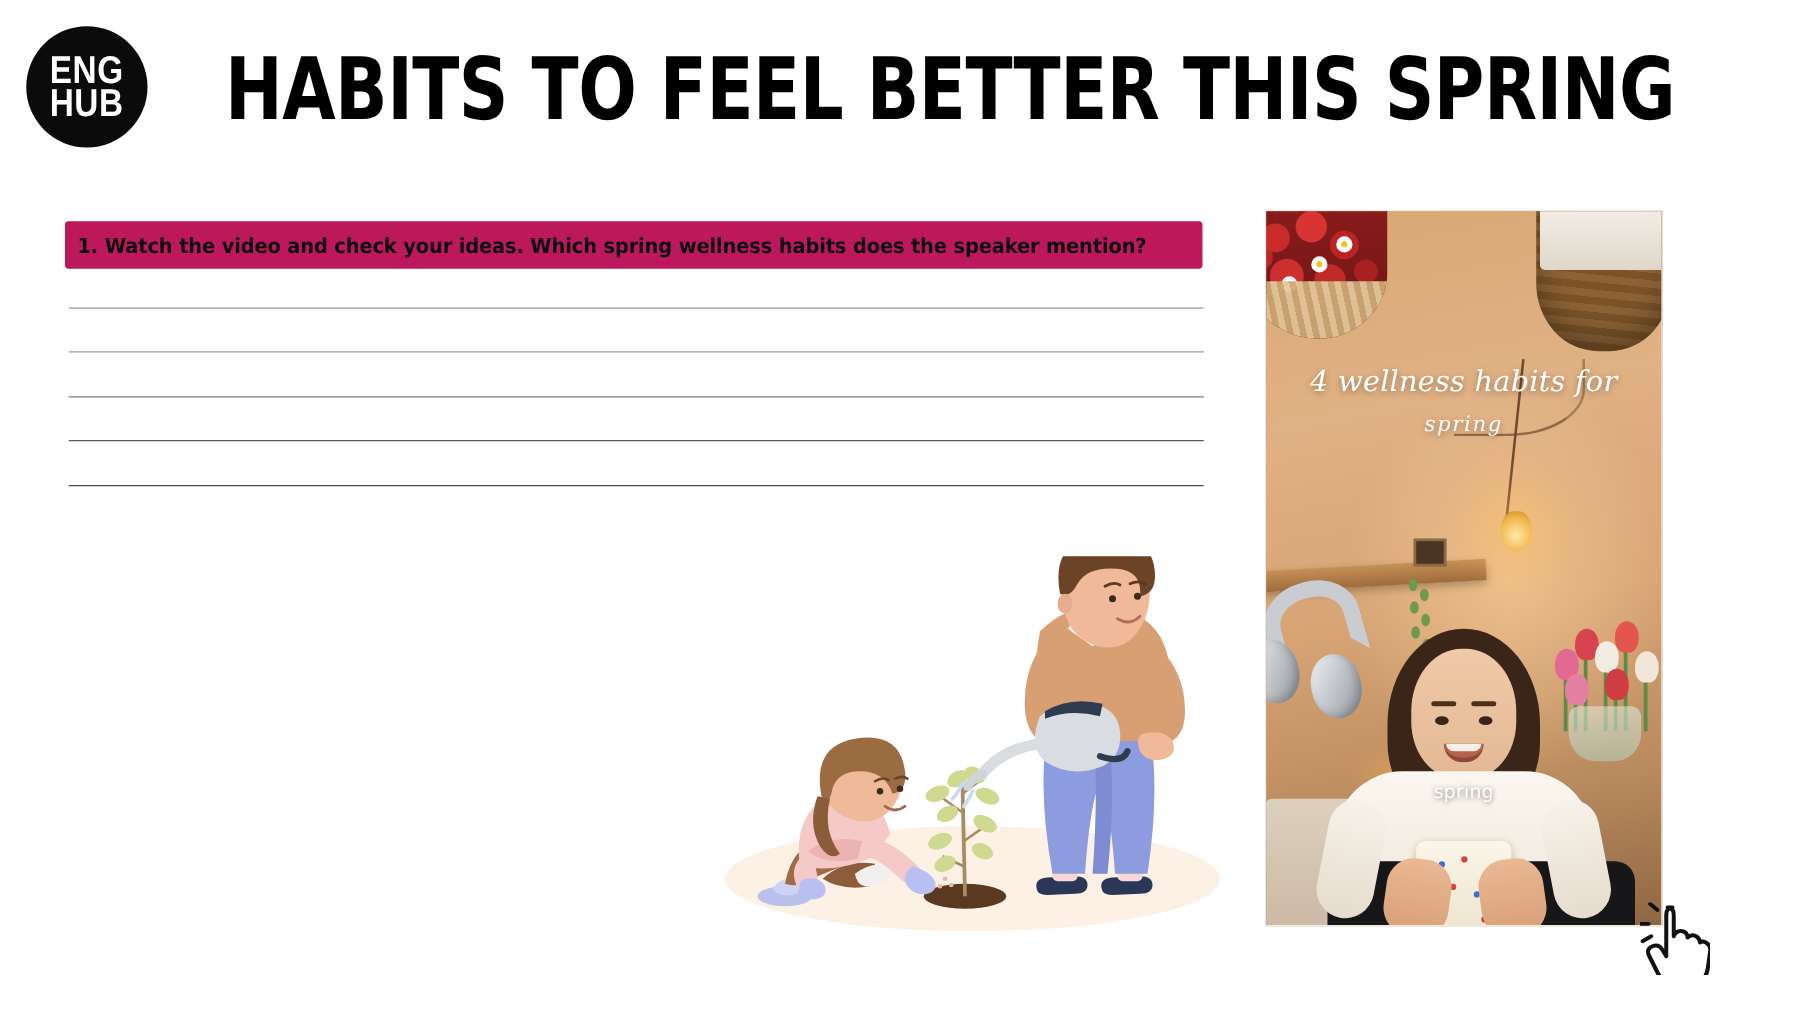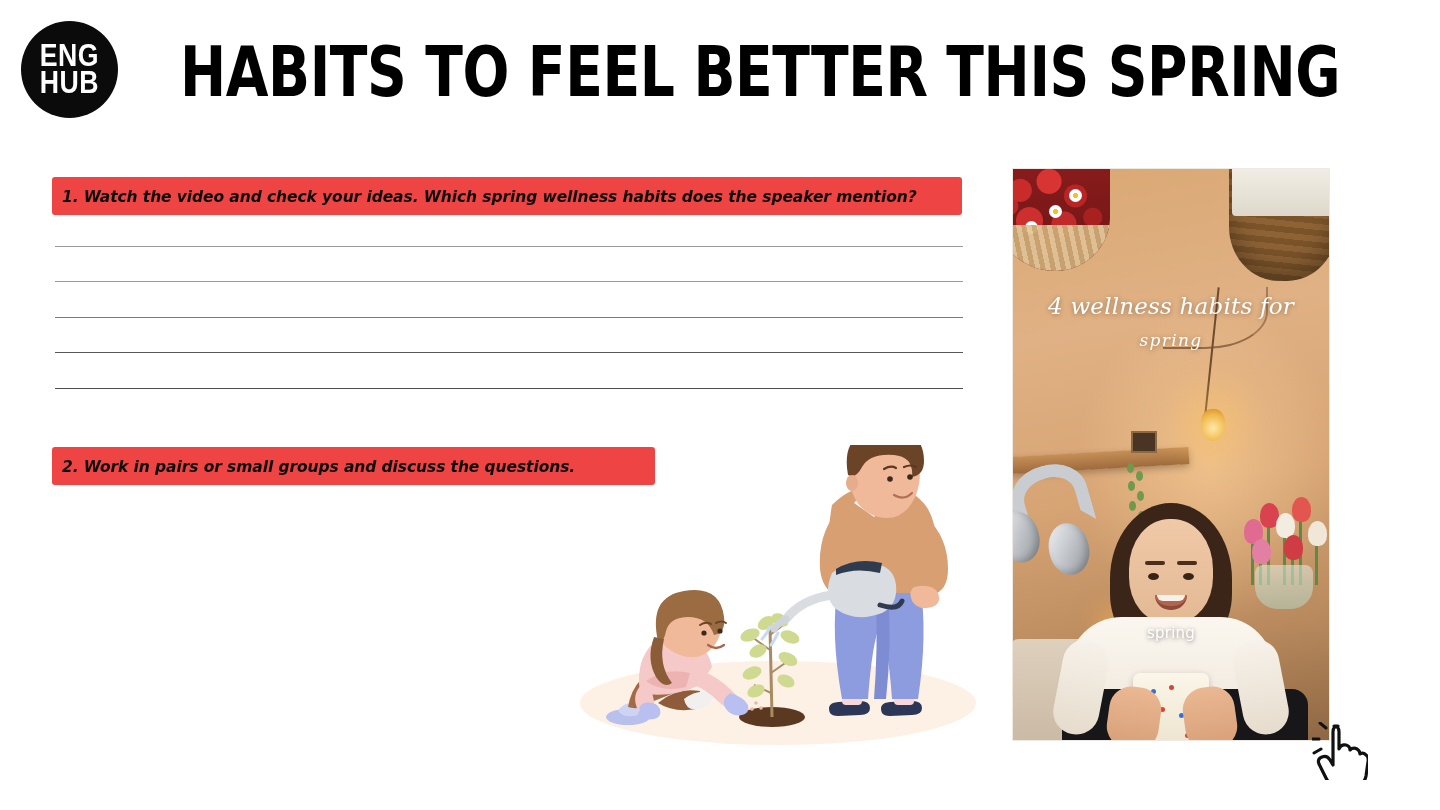--- a/index.html
+++ b/index.html
@@ -62,26 +62,25 @@
     line-height: 1;
     letter-spacing: -0.5px;
     transform: scaleX(0.80);
     transform-origin: center center;
     white-space: nowrap;
   }
 
   
   .band {
     position: absolute;
-    background: #ef4444;
+    background: #be185d;
     border-radius: 3px;
     display: flex;
     align-items: center;
     padding-left: 10px;
-    font-style: italic;
   }
   .band-text {
     color: #0d0d0d;
     font-family: "DejaVu Sans", sans-serif;
     font-weight: bold;
     font-size: 16.5px;
     letter-spacing: -0.1px;
     transform: scaleX(0.94);
     transform-origin: left center;
     white-space: nowrap;
@@ -399,23 +398,20 @@
   </div>
 
   <div class="rules">
     <div class="rule r1"></div>
     <div class="rule r2"></div>
     <div class="rule r3"></div>
     <div class="rule r4"></div>
     <div class="rule r5"></div>
   </div>
 
-  <div class="band" id="band2">
-    <span class="band-text">2. Work in pairs or small groups and discuss the questions.</span>
-  </div>
 
 
   <div class="illustration">
     <svg viewBox="0 0 410 300" xmlns="http://www.w3.org/2000/svg">
 
       <ellipse cx="198" cy="258" rx="198" ry="42" fill="#fdf1e6"></ellipse>
 
       <ellipse cx="192" cy="272" rx="33" ry="10" fill="#5b3820"></ellipse>
       <path d="M192 272 L190 183" stroke="#a98b63" stroke-width="3" fill="none"></path>
       <path d="M190 205 L172 192" stroke="#a98b63" stroke-width="2" fill="none"></path>

